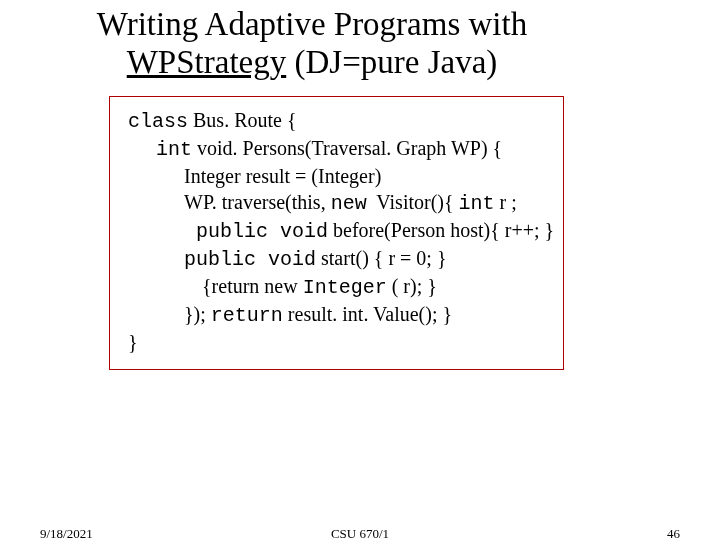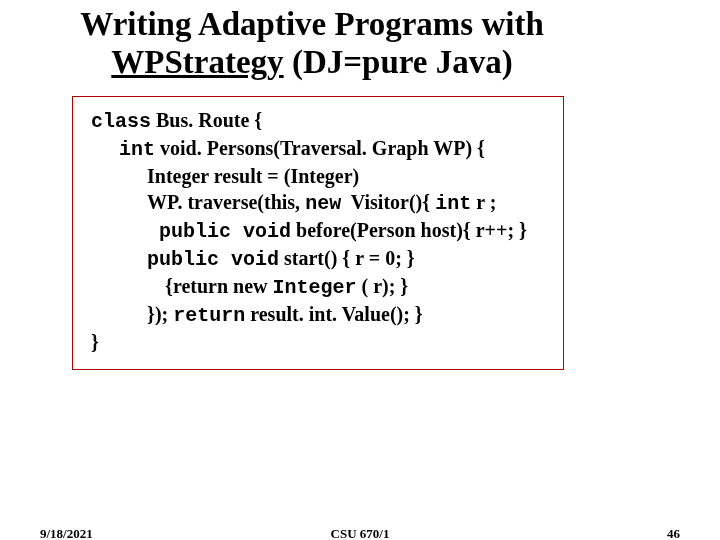--- a/index.html
+++ b/index.html
@@ -10,21 +10,20 @@
     background: #fff;
     font-family: "Times New Roman", Times, serif;
     color: #000;
     position: relative;
   }
   .slide {
     width: 624px;
     height: 540px;
     position: relative;
     box-sizing: border-box;
-    font-weight: bold;
   }
   .title {
     text-align: center;
     font-size: 33px;
     line-height: 1.15;
     padding-top: 6px;
   }
   .title .underline {
     text-decoration: underline;
   }
@@ -33,21 +32,21 @@
   }
   .strategy-line {
     font-size: 20px;
     margin-top: 14px;
     padding-left: 18px;
     white-space: nowrap;
   }
   .mono { font-family: "Courier New", Courier, monospace; }
   .codebox {
     border: 1px solid #b00000;
-    margin: 14px 60px 0 72px;
+    margin: 14px 60px 0 109px;
     padding: 10px 34px 14px 18px;
     font-size: 20px;
     line-height: 1.3;
   }
   .codebox .line { white-space: pre; }
   .i1 { padding-left: 28px; }
   .i2 { padding-left: 56px; }
   .i3 { padding-left: 74px; }
   .blue { color: #000000; }
   .footer {

